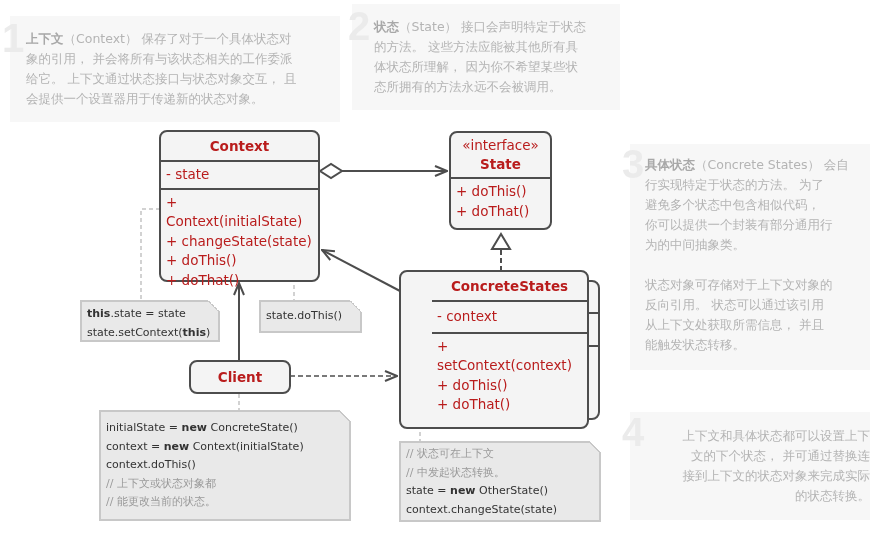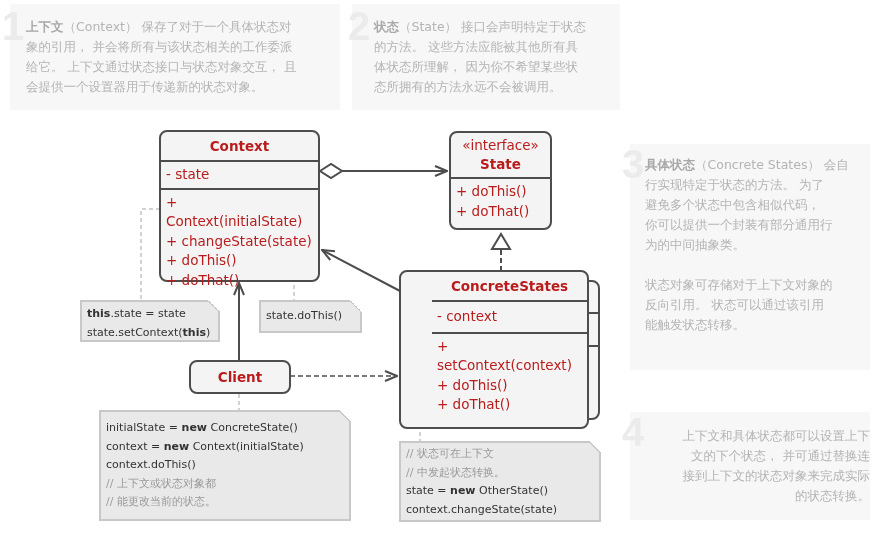--- a/index.html
+++ b/index.html
@@ -17,21 +17,21 @@
   .note { position:absolute; background:#e9e9e9; border:2px solid #c8c8c8; box-sizing:border-box;
           font-family:"DejaVu Sans", sans-serif; font-size:11px; color:#333; line-height:18.5px; padding:3px 5px; }
   .note .corner { position:absolute; right:-2px; top:-2px; width:12px; height:12px;
                   background:linear-gradient(225deg, #ffffff 50%, #c8c8c8 50%, #c8c8c8 56%, #e9e9e9 56%); }
   .note .cm { color:#9a9a9a; }
   svg.lines { position:absolute; left:0; top:0; }
 </style>
 </head>
 <body>
 
-<div class="callout" style="left:10px;top:4px;width:330px;height:106px;">
+<div class="callout" style="left:10px;top:16px;width:330px;height:106px;">
   <div class="num" style="left:-8px;top:2px;">1</div>
   <div class="txt" style="left:16px;top:13px;width:312px;">
     <div><b>上下文</b><span>（Context） 保存了对于一个具体状态对</span></div>
     <div>象的引用， 并会将所有与该状态相关的工作委派</div>
     <div>给它。 上下文通过状态接口与状态对象交互， 且</div>
     <div>会提供一个设置器用于传递新的状态对象。</div>
   </div>
 </div>
 
 <div class="callout" style="left:352px;top:4px;width:268px;height:106px;">
@@ -48,20 +48,21 @@
   <div class="num" style="left:-8px;top:0px;">3</div>
   <div class="txt" style="left:15px;top:11px;width:225px;">
     <div><b>具体状态</b><span>（Concrete States） 会自</span></div>
     <div>行实现特定于状态的方法。 为了</div>
     <div>避免多个状态中包含相似代码，</div>
     <div>你可以提供一个封装有部分通用行</div>
     <div>为的中间抽象类。</div>
     <div style="height:20px;"></div>
     <div>状态对象可存储对于上下文对象的</div>
     <div>反向引用。 状态可以通过该引用</div>
+    <div>从上下文处获取所需信息， 并且</div>
     <div>能触发状态转移。</div>
   </div>
 </div>
 
 <div class="callout" style="left:630px;top:412px;width:240px;height:108px;text-align:right;">
   <div class="num" style="left:-8px;top:0px;">4</div>
   <div class="txt" style="left:15px;top:14px;width:225px;">
     <div>上下文和具体状态都可以设置上下</div>
     <div>文的下个状态， 并可通过替换连</div>
     <div>接到上下文的状态对象来完成实际</div>

